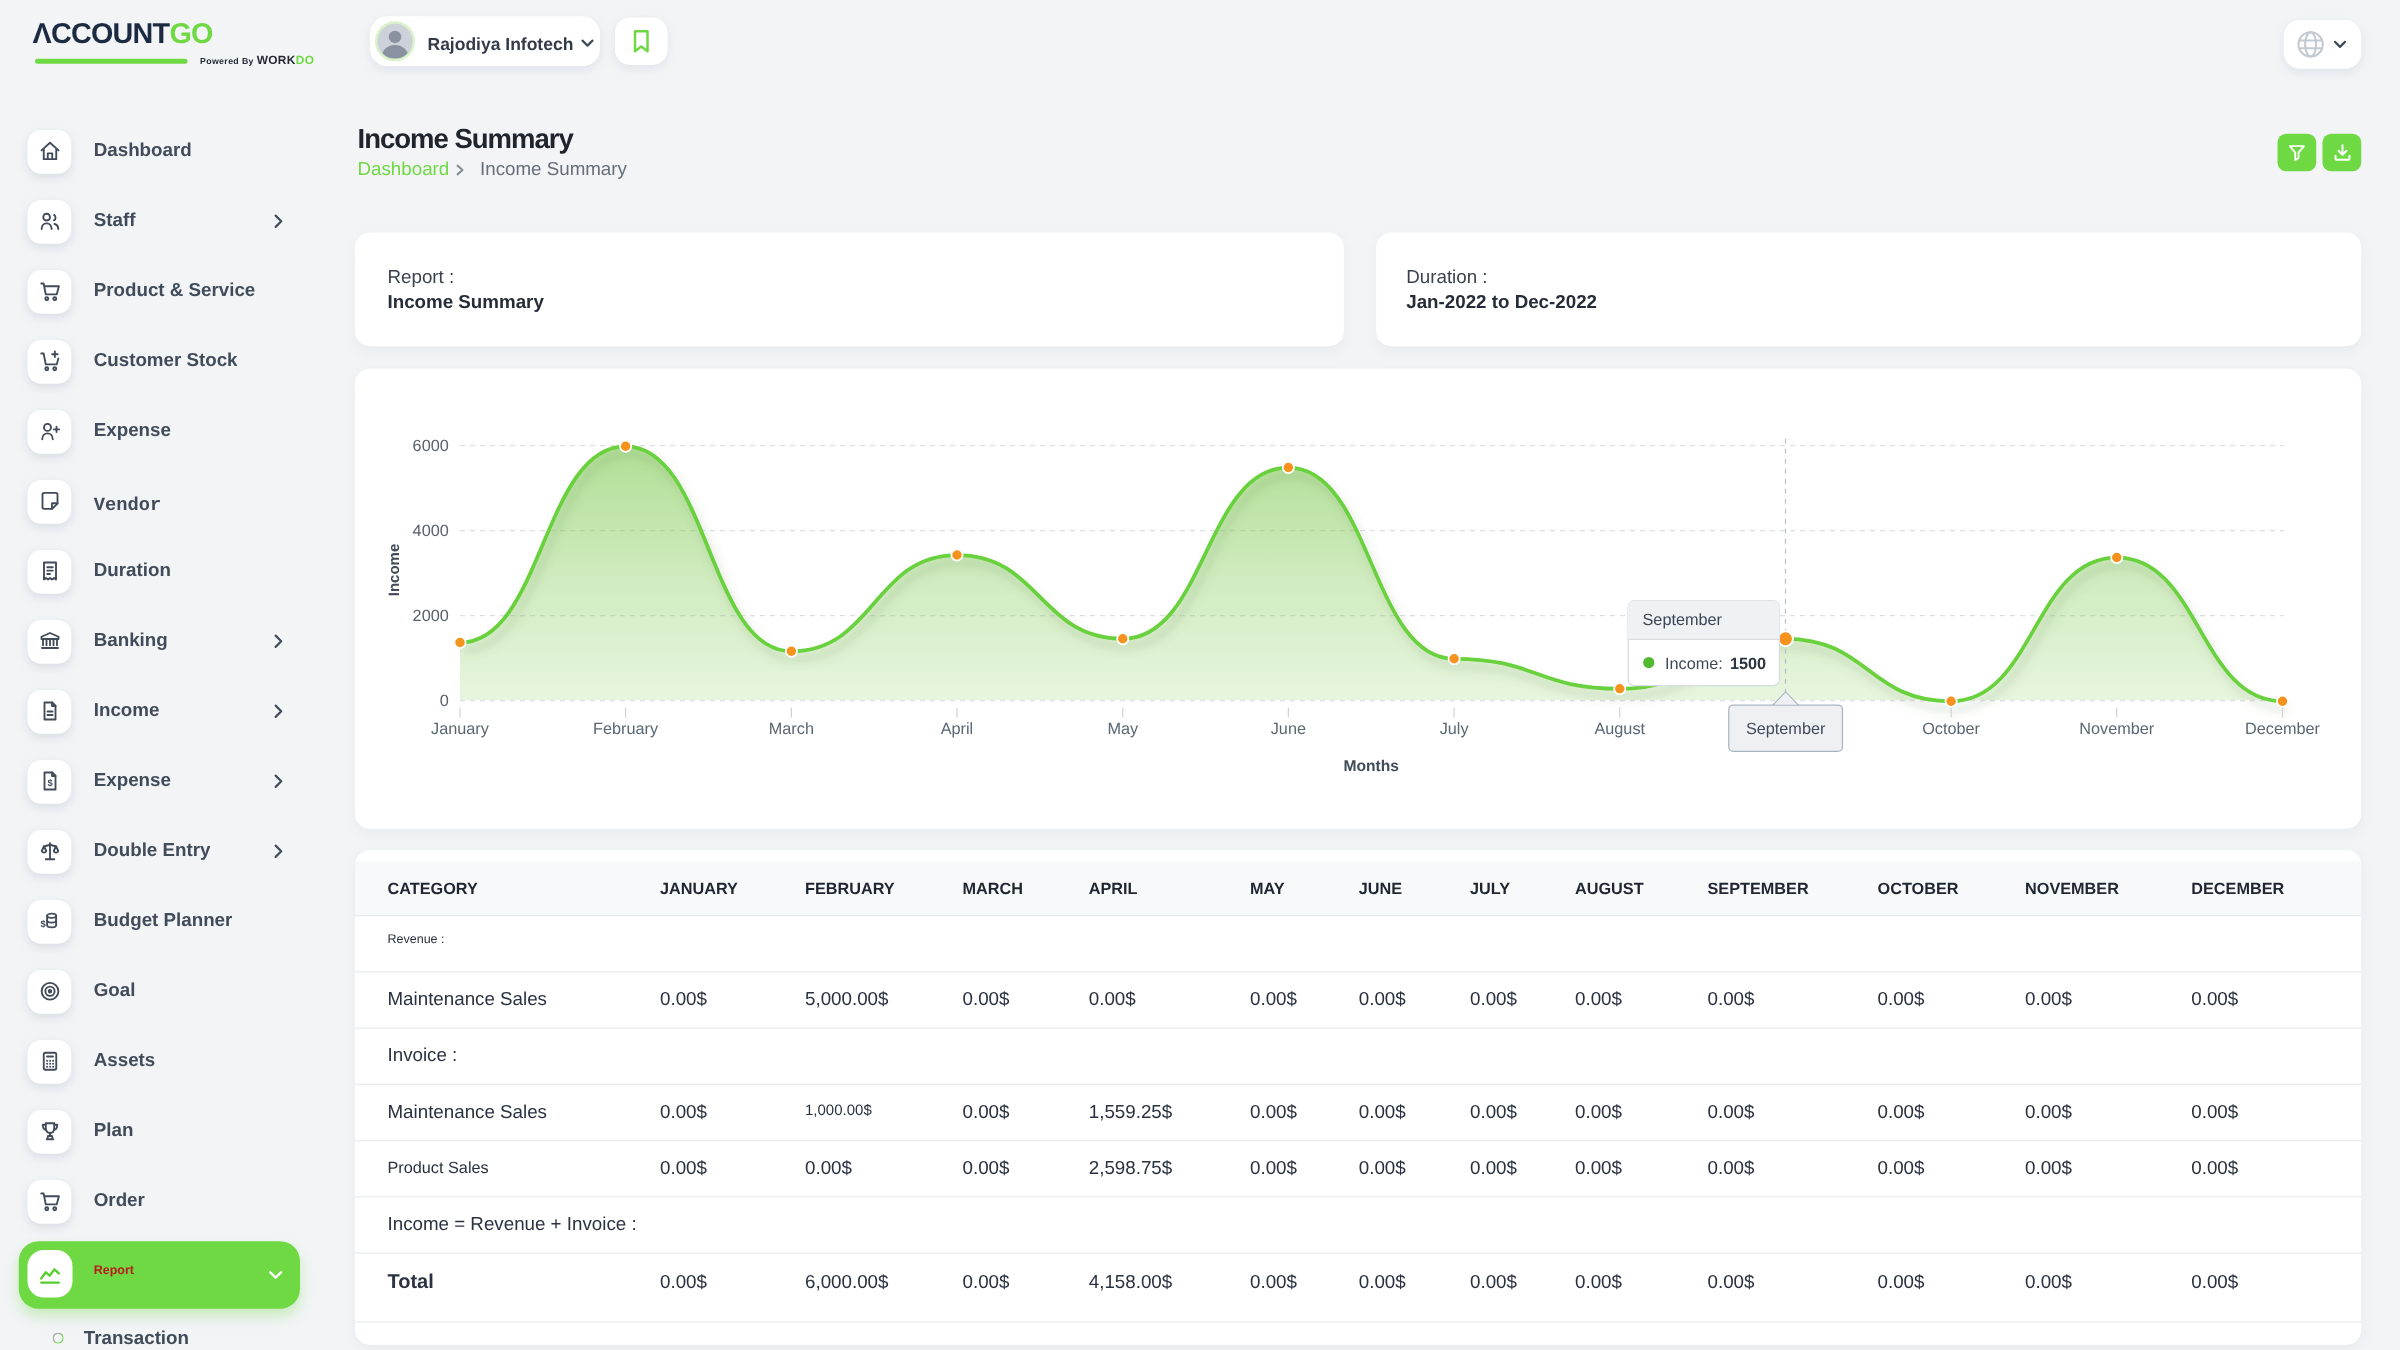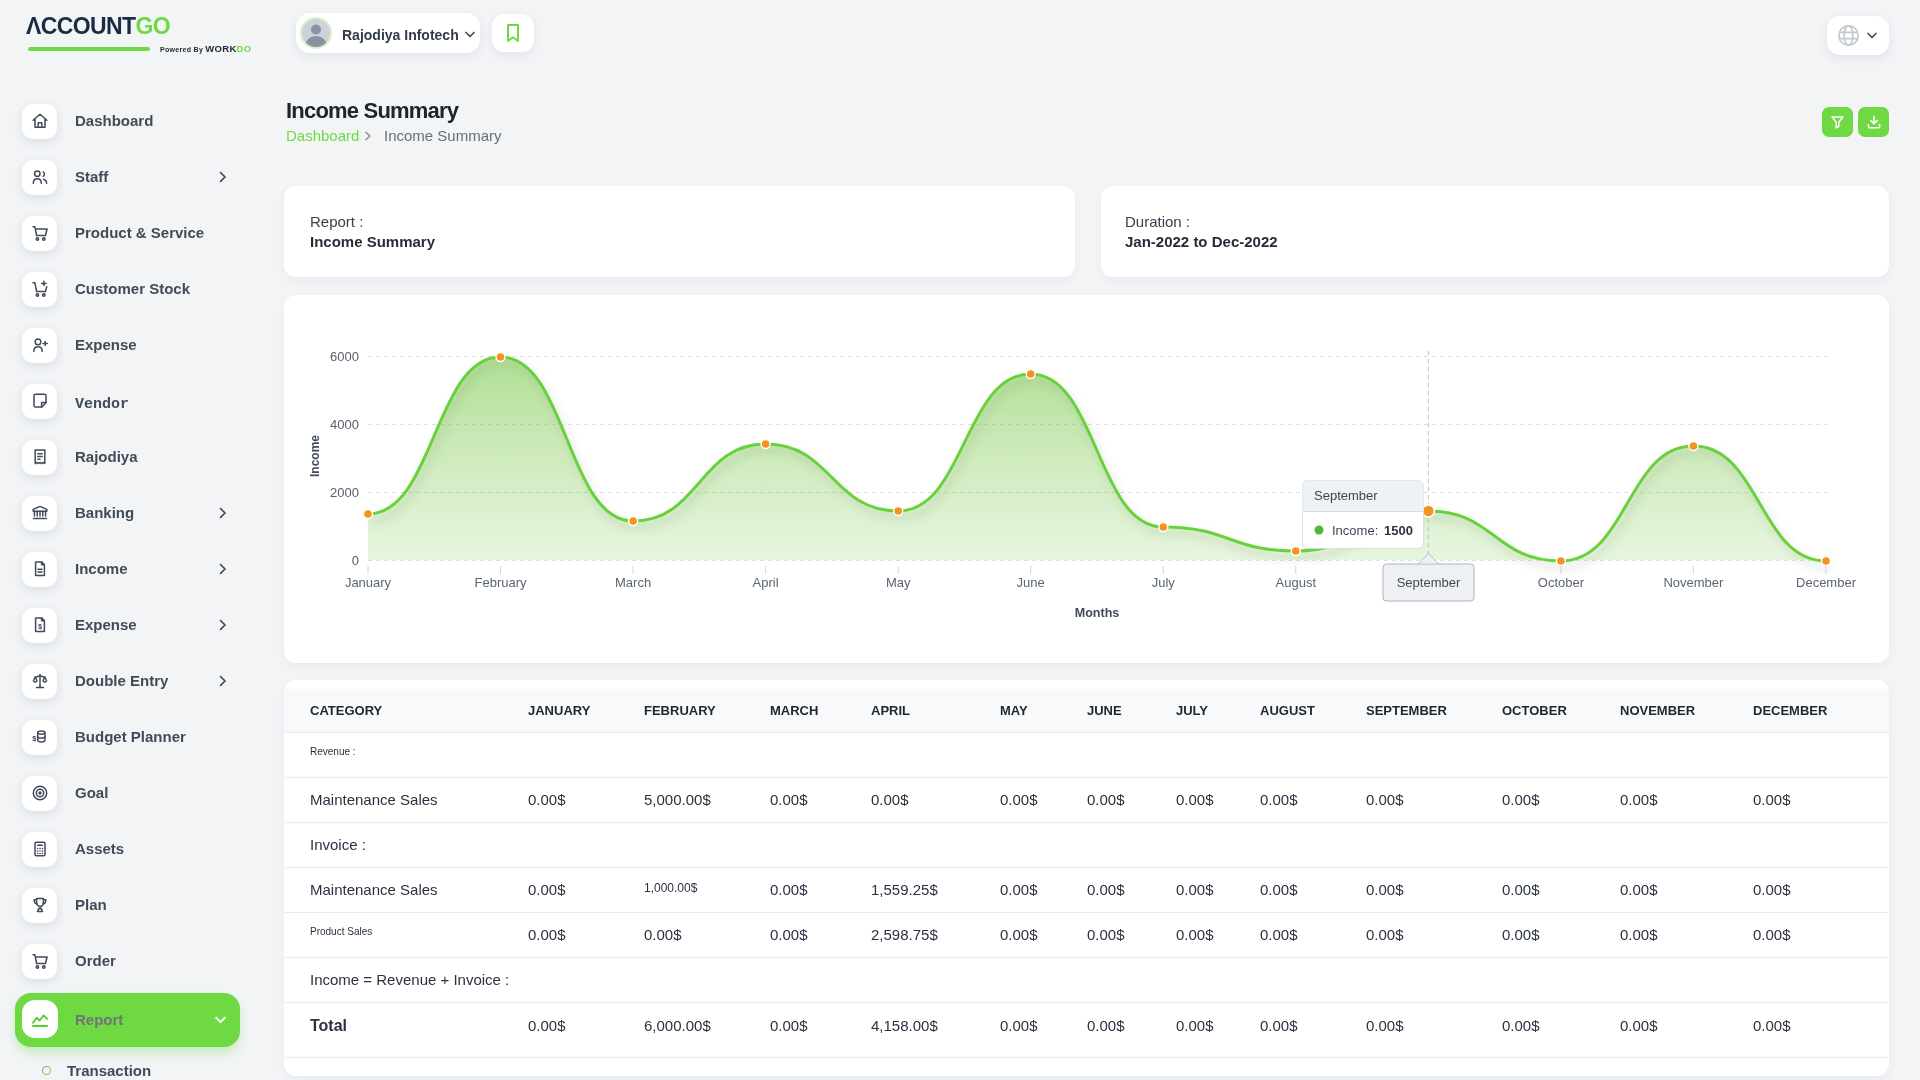--- a/index.html
+++ b/index.html
@@ -71,21 +71,21 @@
           <path d="M16 11.6h-4.4V16"></path>
         </svg>
       </div>
       <div class="navlbl" style="top:396px;font-family:Liberation Mono, monospace;">Vendor</div>
       <div class="tile" style="top:439.5px;">
         <svg class="ic" width="20" height="20" viewBox="0 0 20 20">
           <path d="M5.2 3h9.6v13.6l-1.6-1.2-1.6 1.2-1.6-1.2-1.6 1.2-1.6-1.2-1.6 1.2z"></path>
           <path d="M7.8 6.8h4.4M7.8 9.5h4.4M7.8 12.2h2.2"></path>
         </svg>
       </div>
-      <div class="navlbl" style="top:448px;">Rajodiya</div>
+      <div class="navlbl" style="top:448px;">Duration</div>
       <div class="tile" style="top:495.5px;">
         <svg class="ic" width="20" height="20" viewBox="0 0 20 20">
           <path d="M3.2 8.2V6.4L10 3.4l6.8 3v1.8z"></path>
           <path d="M4.4 8.2v4.9M7.2 8.2v4.9M10 8.2v4.9M12.8 8.2v4.9M15.6 8.2v4.9"></path>
           <path d="M3.6 15.4h12.8"></path>
         </svg>
       </div>
       <div class="navlbl" style="top:504px;">Banking</div>
       <svg class="chev abs ic" style="top:507px;" width="12" height="12" viewBox="0 0 10 12">
         <path d="M2.5 1.5l4.5 4.5-4.5 4.5" stroke-width="1.7"></path>
@@ -164,21 +164,21 @@
         </svg>
       </div>
       <div class="navlbl" style="top:952px;">Order</div>
       <div class="abs" style="left:15px;top:993px;width:225px;height:54px;background:#6fd943;border-radius:16px;box-shadow:0 6px 10px rgba(111,217,67,.32);"></div>
       <div class="abs" style="left:22px;top:1000px;width:36px;height:38px;background:#fff;border-radius:13px;display:flex;align-items:center;justify-content:center;">
 <svg width="22" height="22" viewBox="0 0 20 20" fill="none" stroke="#56ce2e" stroke-width="1.7" stroke-linecap="round" stroke-linejoin="round">
           <path d="M3.6 13.4l3.4-4.5 2.7 2.5 3.5-4.6 3.2 3"></path>
           <path d="M3.6 16.4h12.8"></path>
         </svg>
       </div>
-      <div class="abs" style="left:75px;top:1011px;font-size:15px;font-weight:bold;color:#737373;">Report</div>
+      <div class="abs" style="left:75px;top:1011px;font-size:10px;font-weight:bold;color:#b91c1c;">Report</div>
       <svg class="abs" style="left:214px;top:1015px;" width="13" height="11" viewBox="0 0 12 10" fill="none" stroke="#fff" stroke-width="1.8" stroke-linecap="round" stroke-linejoin="round">
         <path d="M2 2.5l4 4 4-4"></path>
       </svg>
       <div class="abs" style="left:42px;top:1066px;width:9px;height:9px;border-radius:50%;border:1.8px solid #98a39e;border-bottom-color:#6fd943;border-right-color:#6fd943;"></div>
       <div class="abs" style="left:67px;top:1062px;font-size:15px;font-weight:bold;color:#414b5a;">Transaction</div>
     </div>
 </div>
 
 <div class="abs" style="left:296px;top:13px;width:184px;height:40px;background:#fff;border-radius:14px;box-shadow:0 3px 8px rgba(170,180,195,.25);"></div>
 <div class="abs" style="left:300px;top:17px;width:32px;height:32px;border-radius:50%;background:#ccd1da;border:2px solid #d9f2ca;overflow:hidden;">
@@ -364,21 +364,21 @@
     <div class="abs" style="left:587px;top:200.5px;font-size:15px;font-weight:normal;color:#2a3140;">1,559.25$</div>
     <div class="abs" style="left:716px;top:200.5px;font-size:15px;font-weight:normal;color:#2a3140;">0.00$</div>
     <div class="abs" style="left:803px;top:200.5px;font-size:15px;font-weight:normal;color:#2a3140;">0.00$</div>
     <div class="abs" style="left:892px;top:200.5px;font-size:15px;font-weight:normal;color:#2a3140;">0.00$</div>
     <div class="abs" style="left:976px;top:200.5px;font-size:15px;font-weight:normal;color:#2a3140;">0.00$</div>
     <div class="abs" style="left:1082px;top:200.5px;font-size:15px;font-weight:normal;color:#2a3140;">0.00$</div>
     <div class="abs" style="left:1218px;top:200.5px;font-size:15px;font-weight:normal;color:#2a3140;">0.00$</div>
     <div class="abs" style="left:1336px;top:200.5px;font-size:15px;font-weight:normal;color:#2a3140;">0.00$</div>
     <div class="abs" style="left:1469px;top:200.5px;font-size:15px;font-weight:normal;color:#2a3140;">0.00$</div>
     <div class="abs" style="left:0;top:232px;width:1605px;height:1px;background:#eaecef;"></div>
-    <div class="abs" style="left:26px;top:245.5px;font-size:10px;font-weight:normal;color:#2a3140;">Product Sales</div>
+    <div class="abs" style="left:26px;top:245.5px;font-size:13px;font-weight:normal;color:#2a3140;">Product Sales</div>
     <div class="abs" style="left:244px;top:245.5px;font-size:15px;font-weight:normal;color:#2a3140;">0.00$</div>
     <div class="abs" style="left:360px;top:245.5px;font-size:15px;font-weight:normal;color:#2a3140;">0.00$</div>
     <div class="abs" style="left:486px;top:245.5px;font-size:15px;font-weight:normal;color:#2a3140;">0.00$</div>
     <div class="abs" style="left:587px;top:245.5px;font-size:15px;font-weight:normal;color:#2a3140;">2,598.75$</div>
     <div class="abs" style="left:716px;top:245.5px;font-size:15px;font-weight:normal;color:#2a3140;">0.00$</div>
     <div class="abs" style="left:803px;top:245.5px;font-size:15px;font-weight:normal;color:#2a3140;">0.00$</div>
     <div class="abs" style="left:892px;top:245.5px;font-size:15px;font-weight:normal;color:#2a3140;">0.00$</div>
     <div class="abs" style="left:976px;top:245.5px;font-size:15px;font-weight:normal;color:#2a3140;">0.00$</div>
     <div class="abs" style="left:1082px;top:245.5px;font-size:15px;font-weight:normal;color:#2a3140;">0.00$</div>
     <div class="abs" style="left:1218px;top:245.5px;font-size:15px;font-weight:normal;color:#2a3140;">0.00$</div>

